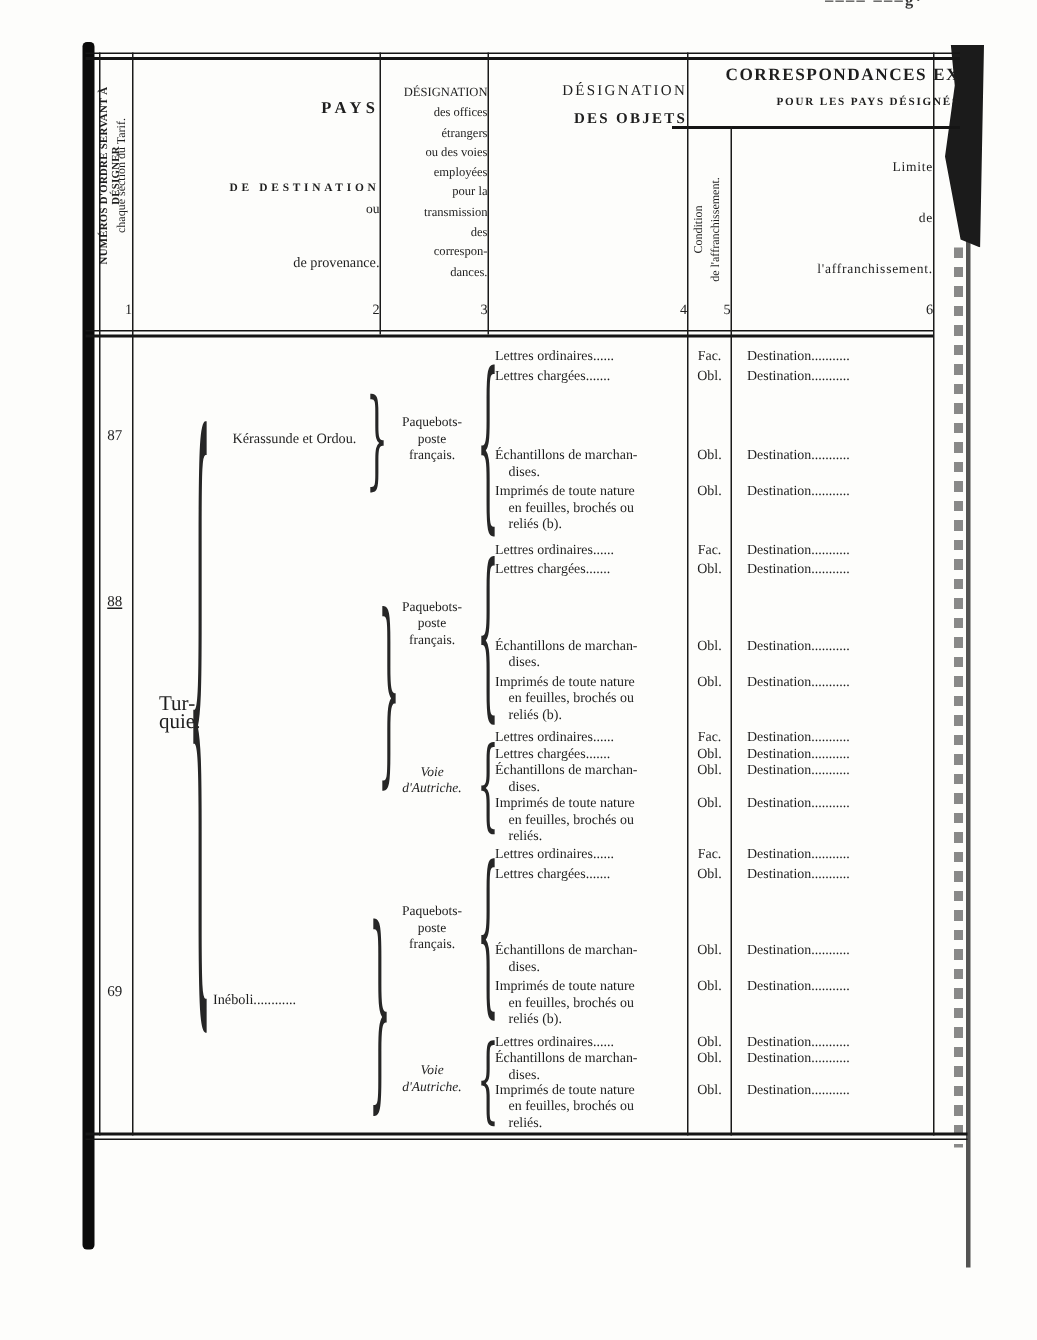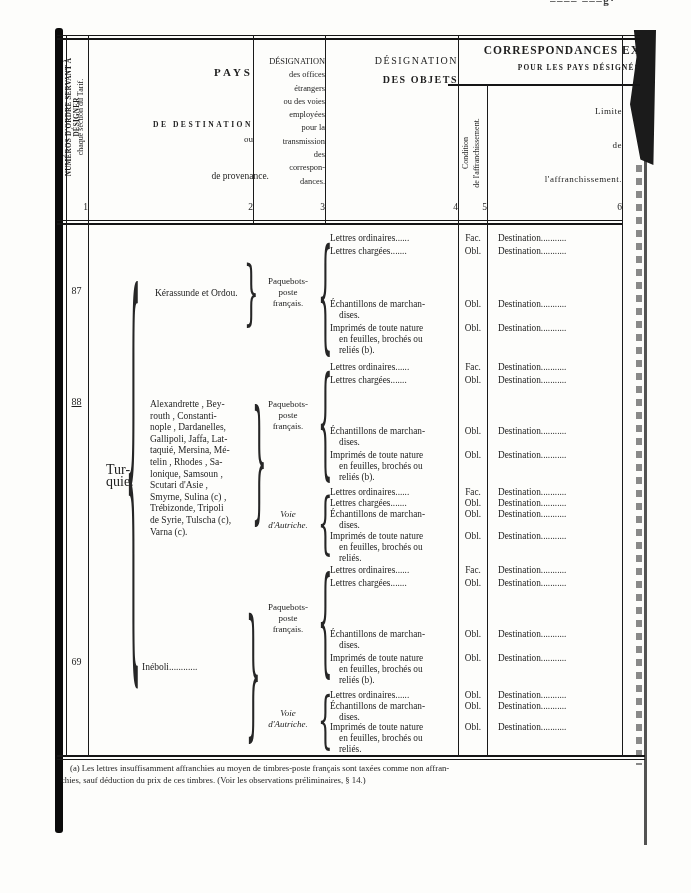--- a/index.html
+++ b/index.html
@@ -89,21 +89,21 @@
   <div class="vline" style="left:458px;top:35px;width:1px;height:722px;"></div>
   <div class="vline" style="left:487px;top:84px;width:1px;height:673px;"></div>
   <div class="vline" style="left:622px;top:35px;width:1px;height:722px;"></div>
 
   <div class="rot v-small" style="left:65px;top:196px;width:158px;">NUMÉROS D'ORDRE SERVANT À DÉSIGNER</div>
   <div class="rot v-small2" style="left:76px;top:196px;width:158px;">chaque section du Tarif.</div>
 
   <div class="abs ctr col2-title" style="left:88px;top:66px;width:165px;">PAYS</div>
   <div class="abs ctr col2-sub" style="left:88px;top:87px;width:165px;margin-top:33px;">DE DESTINATION</div>
   <div class="abs ctr col2-ou" style="left:88px;top:134px;width:165px;">ou</div>
-  <div class="abs ctr col2-prov" style="left:104px;top:171px;width:165px;">de provenance.</div>
+  <div class="abs ctr col2-prov" style="left:88px;top:171px;width:165px;">de provenance.</div>
 
   <div class="abs ctr pre col3-head" style="left:253px;top:55px;width:72px;">DÉSIGNATION
 des offices
 étrangers
 ou des voies
 employées
 pour la
 transmission
 des
 correspon-
@@ -129,32 +129,20 @@
   <div class="abs ctr colnum" style="left:458px;top:202px;width:29px;">5</div>
   <div class="abs ctr colnum" style="left:487px;top:202px;width:135px;">6</div>
 
   <div class="num" style="top:285px;">87</div>
   <div class="num" style="top:396px;text-decoration:underline;">88</div>
   <div class="num" style="top:656px;">69</div>
 
   <div class="region pre" style="left:106px;top:464px;">Tur-
 quie.</div>
   <div class="country" style="left:155px;top:288px;">Kérassunde et Ordou.</div>
-  <div class="country country-list pre" style="left:150px;top:399px;width:110px;">Alexandrette ,  Bey-
-routh ,  Constanti-
-nople , Dardanelles,
-Gallipoli, Jaffa, Lat-
-taquié, Mersina, Mé-
-telin , Rhodes , Sa-
-lonique, Samsoun ,
-Scutari  d'Asie ,
-Smyrne, Sulina (c) ,
-Trébizonde, Tripoli
-de Syrie, Tulscha (c),
-Varna (c).</div>
   <div class="country" style="left:142px;top:662px;">Inéboli............</div>
 
   <div class="voie pre" style="top:276px;">Paquebots-
 poste
 français.</div>
   <div class="voie pre" style="top:399px;">Paquebots-
 poste
 français.</div>
   <div class="voie pre it" style="top:509px;">Voie
 d'Autriche.</div>
@@ -278,16 +266,14 @@
       <div class="el">Destination...........</div>
     </div>
   <div class="entry" style="top:722px;">
       <div class="et">Imprimés de toute nature
 en feuilles, brochés ou
 reliés.</div>
       <div class="ec">Obl.</div>
       <div class="el">Destination...........</div>
     </div>
 
-  <div class="fn" style="top:762px;">(a) Les lettres insuffisamment affranchies au moyen de timbres-poste français sont taxées comme non affran-
-chies, sauf déduction du prix de ces timbres. (Voir les observations préliminaires, § 14.)</div>
 
 </div>
 
 </body></html>

